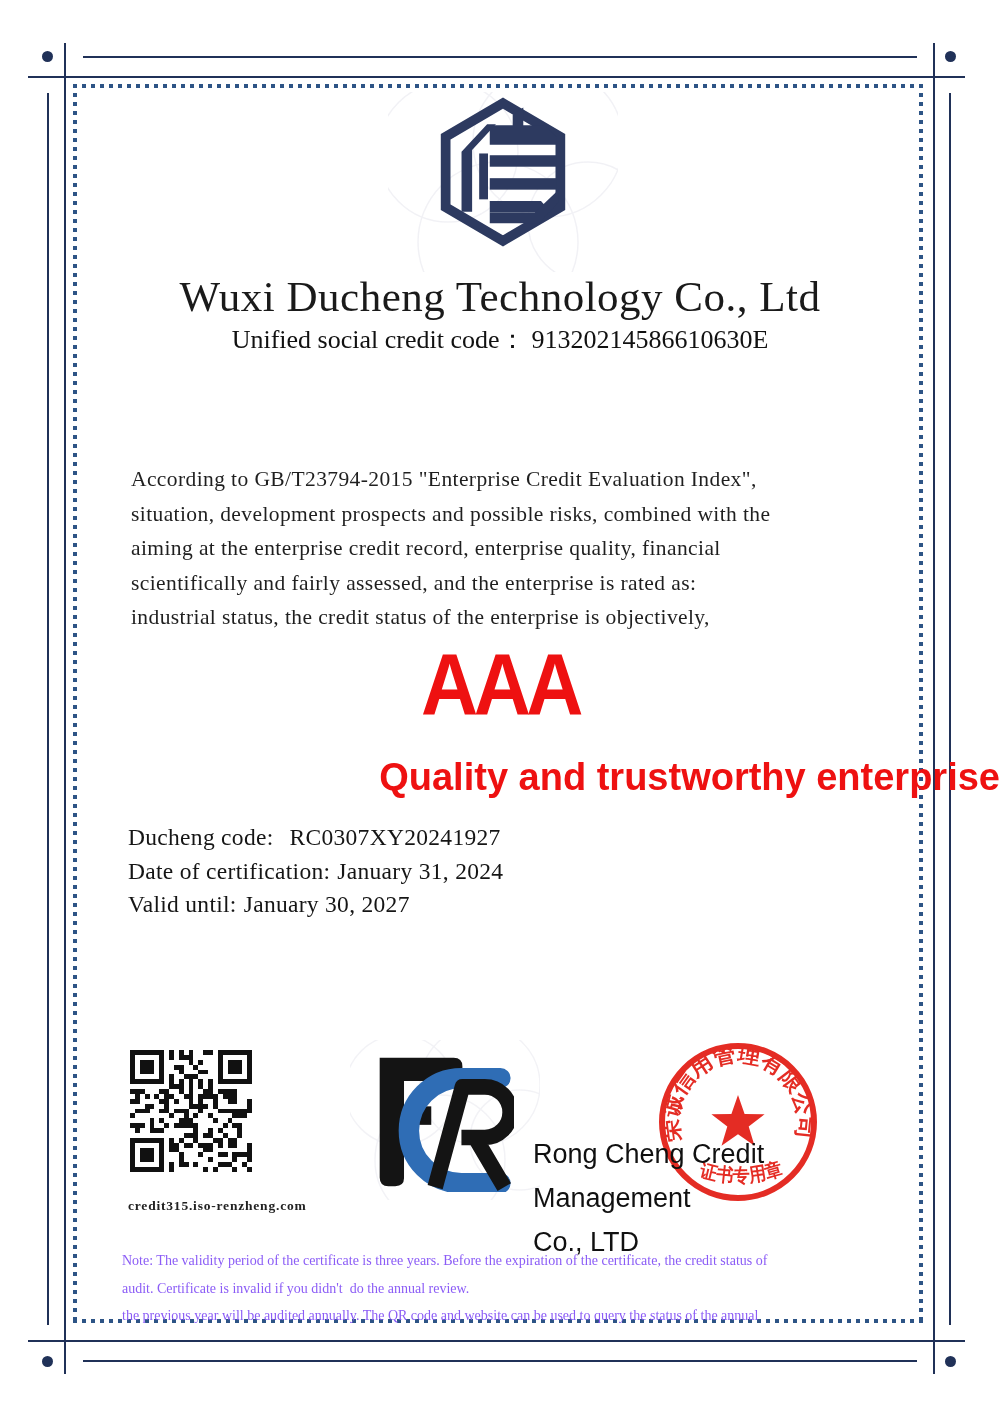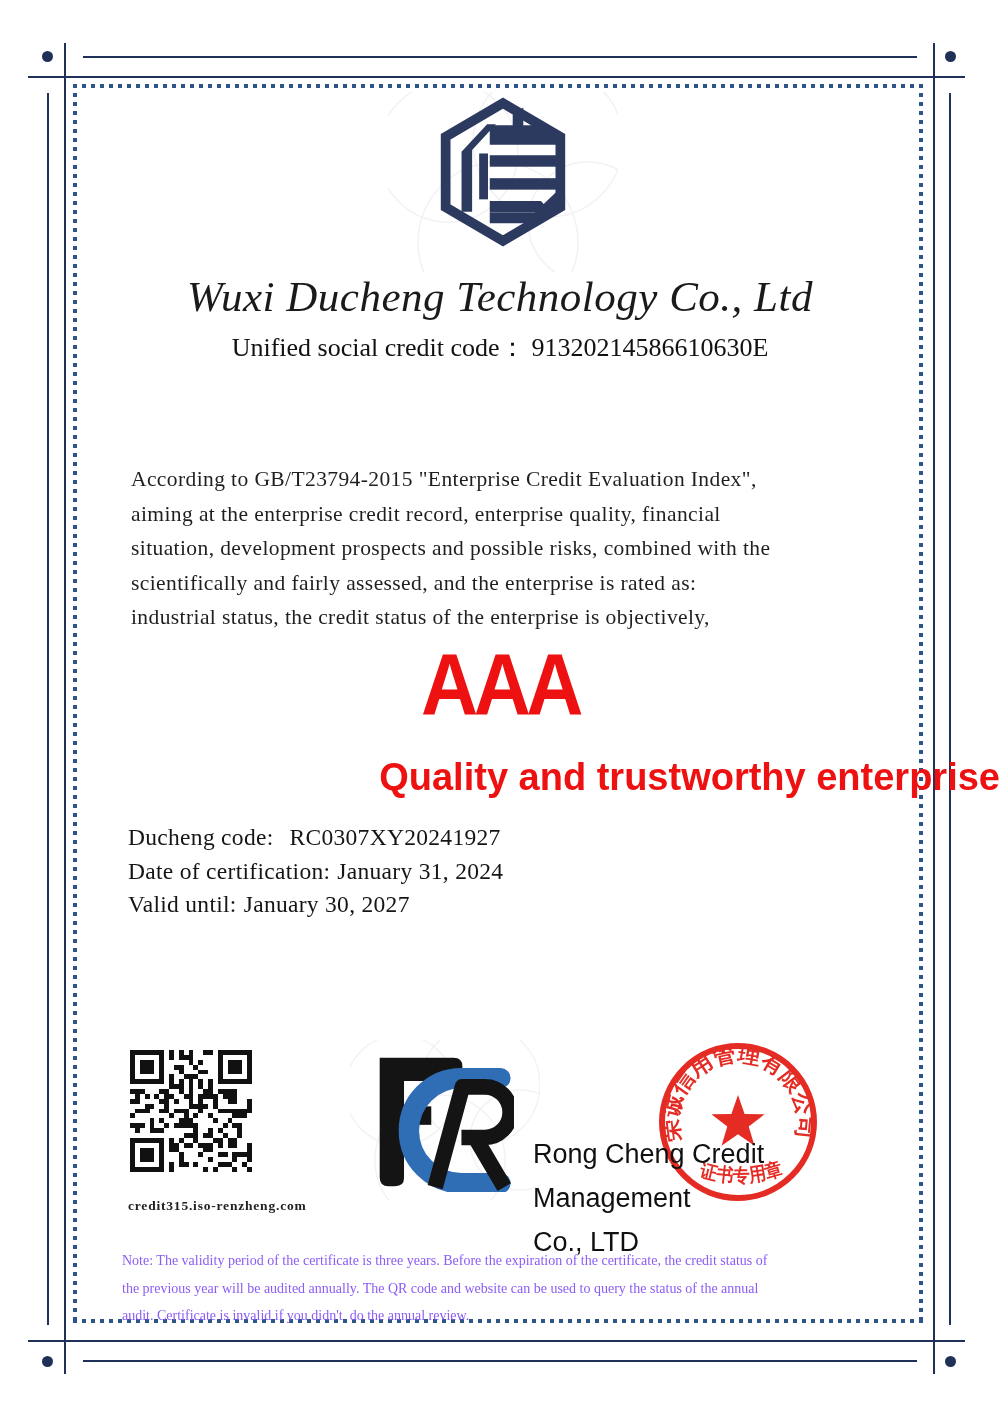--- a/index.html
+++ b/index.html
@@ -9,22 +9,22 @@
   
   .bline{position:absolute;background:#203158;}
   .cdot{position:absolute;width:11px;height:11px;border-radius:50%;background:#203158;}
   
   .dotted{position:absolute;left:73px;top:84px;width:850px;height:1239px;}
   .dotted .dh,.dotted .dv{position:absolute;}
   .dotted .dh{height:4px;width:100%;background:repeating-linear-gradient(90deg,#2d5486 0 4px,transparent 4px 9px);}
   .dotted .dv{width:4px;height:100%;background:repeating-linear-gradient(180deg,#2d5486 0 4px,transparent 4px 9px);}
   .wm{opacity:.55;}
   .title{position:absolute;left:0;top:272px;width:100%;text-align:center;
-         font-size:43px;letter-spacing:.5px;color:#1a1a1a;font-style:italic;}
-  .subtitle{position:absolute;left:0;top:330px;width:100%;text-align:center;font-size:26px;color:#111;}
+         font-size:43px;letter-spacing:.5px;color:#1a1a1a;}
+  .subtitle{position:absolute;left:0;top:322px;width:100%;text-align:center;font-size:26px;color:#111;}
   .subtitle .code{margin-left:6px;}
   .paragraph{position:absolute;left:131px;top:462px;width:760px;font-size:21.5px;color:#1f1f1f;letter-spacing:.4px;}
   .paragraph div{height:34.6px;line-height:34.6px;white-space:pre-wrap;}
   .rating{position:absolute;left:0;top:634px;width:100%;text-align:center;
           font-family:"Liberation Sans",sans-serif;font-weight:700;font-size:88px;line-height:100px;
           color:#ee1111;letter-spacing:-5px;transform:scaleX(.9);}
   .rating-title{position:absolute;left:0;top:756px;width:100%;text-align:right;
           font-family:"Liberation Sans",sans-serif;font-weight:700;font-size:38px;color:#ee1111;}
   .meta{position:absolute;left:128px;top:821px;font-size:23.5px;color:#151515;letter-spacing:.3px;}
   .meta-row{height:33.5px;line-height:33.5px;}
@@ -88,22 +88,22 @@
     </g>
   </svg>
 
   <h1 class="title" style="margin:0;font-weight:400;">Wuxi Ducheng Technology Co., Ltd</h1>
   <div class="subtitle">
     <span>Unified social credit code：</span><span class="code">91320214586610630E</span>
   </div>
 
   <div class="paragraph">
     <div>According to GB/T23794-2015 "Enterprise Credit Evaluation Index",</div>
+    <div>situation, development prospects and possible risks, combined with the</div>
     <div>aiming at the enterprise credit record, enterprise quality, financial</div>
-    <div>situation, development prospects and possible risks, combined with the</div>
     <div>scientifically and fairly assessed, and the enterprise is rated as:</div>
     <div>industrial status, the credit status of the enterprise is objectively,</div>
   </div>
 
   <div class="rating">AAA</div>
   <div class="rating-title">Quality and trustworthy enterprise</div>
 
   <div class="meta">
     <div class="meta-row">
       <span>Ducheng code:</span><span class="val wide">RC0307XY20241927</span>
@@ -348,17 +348,17 @@
     </text>
   </svg>
 
   <div class="issuer">
     <div class="l1">Rong Cheng Credit Management</div>
     <div class="l2">Co., LTD</div>
   </div>
 
   <div class="note">
     <div>Note: The validity period of the certificate is three years. Before the expiration of the certificate, the credit status of</div>
+    <div>audit. Certificate is invalid if you didn't  do the annual review.</div>
     <div>the previous year will be audited annually. The QR code and website can be used to query the status of the annual</div>
-    <div>audit. Certificate is invalid if you didn't  do the annual review.</div>
   </div>
 
 </div>
 
 </body></html>

